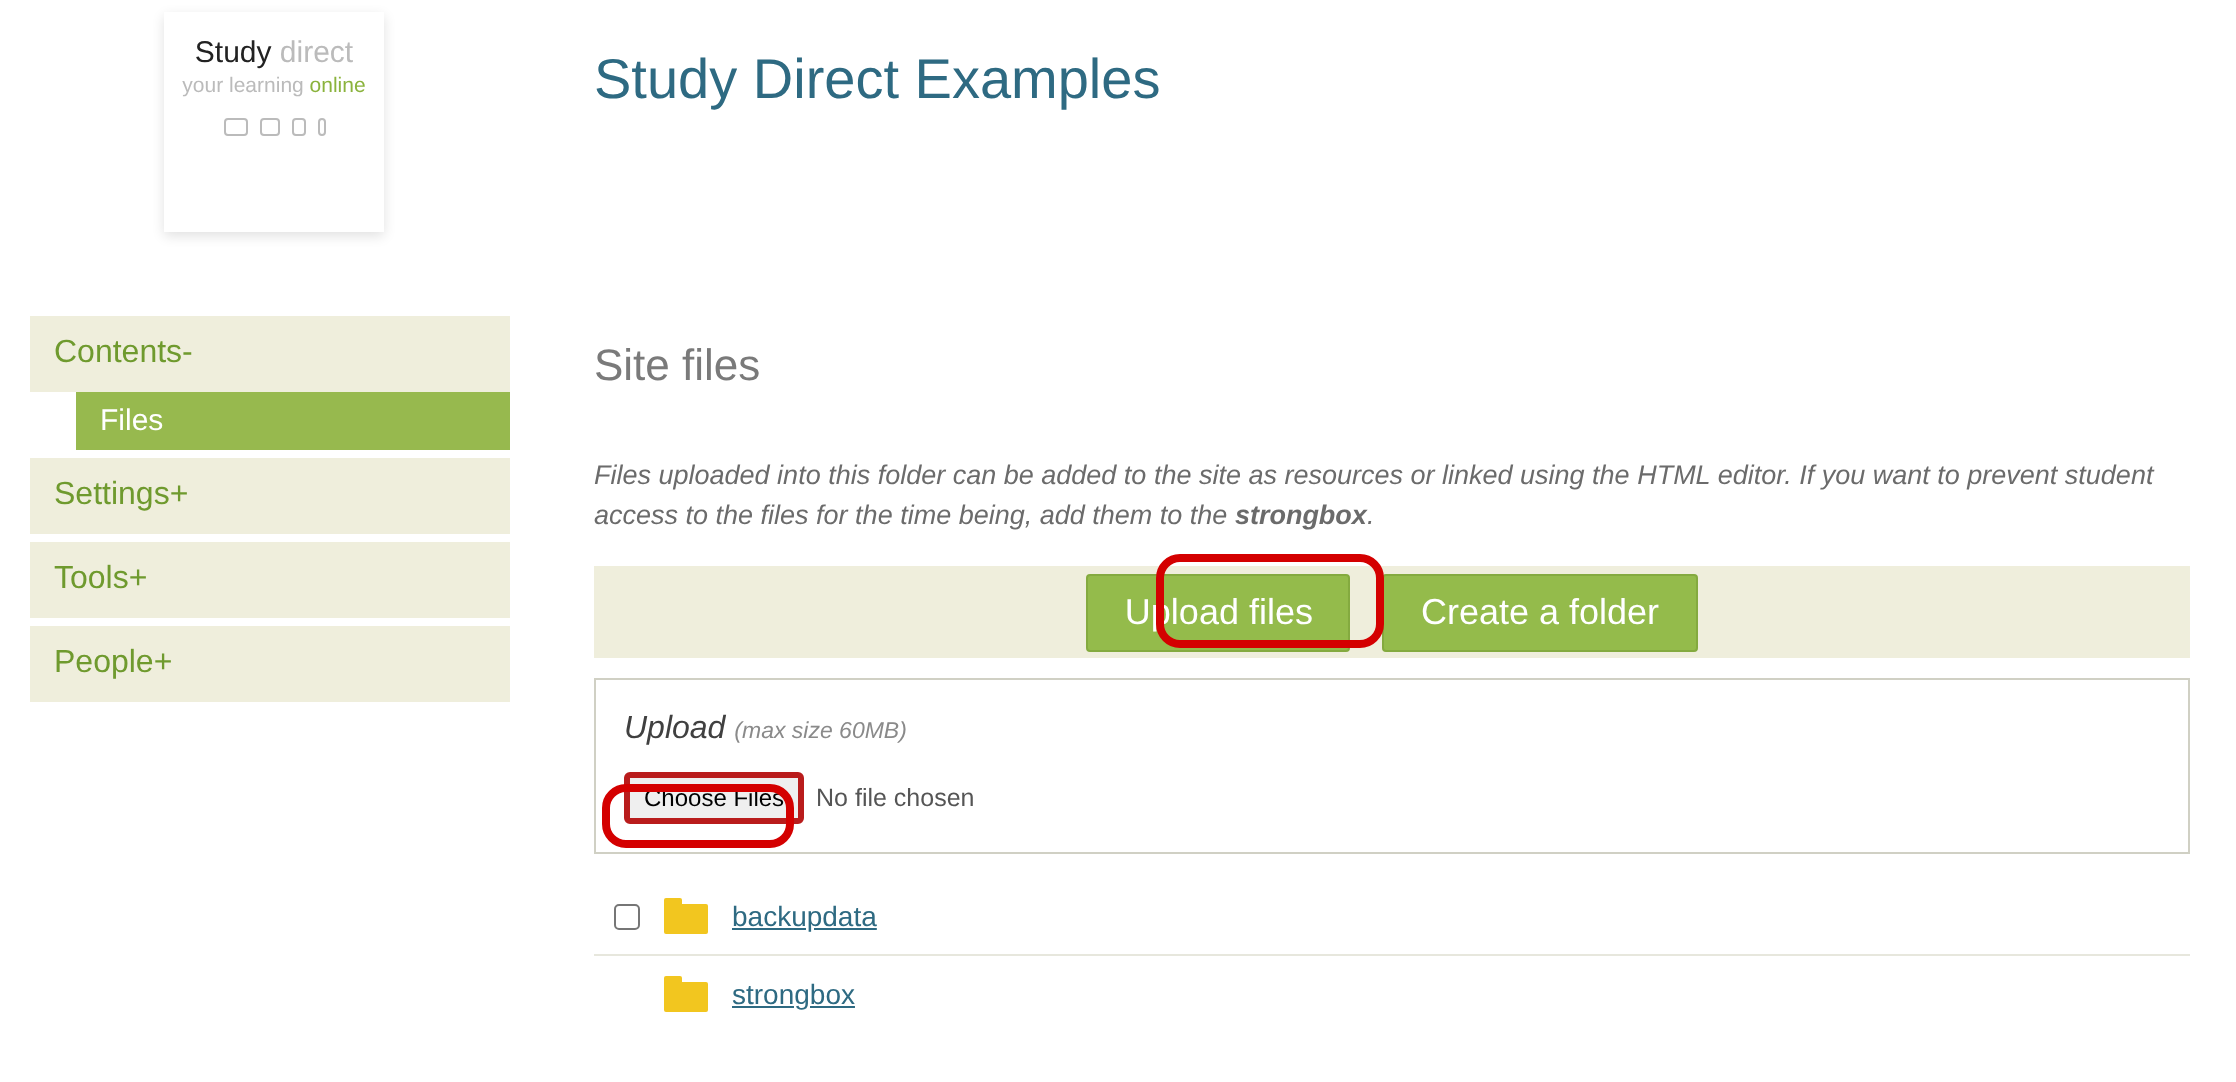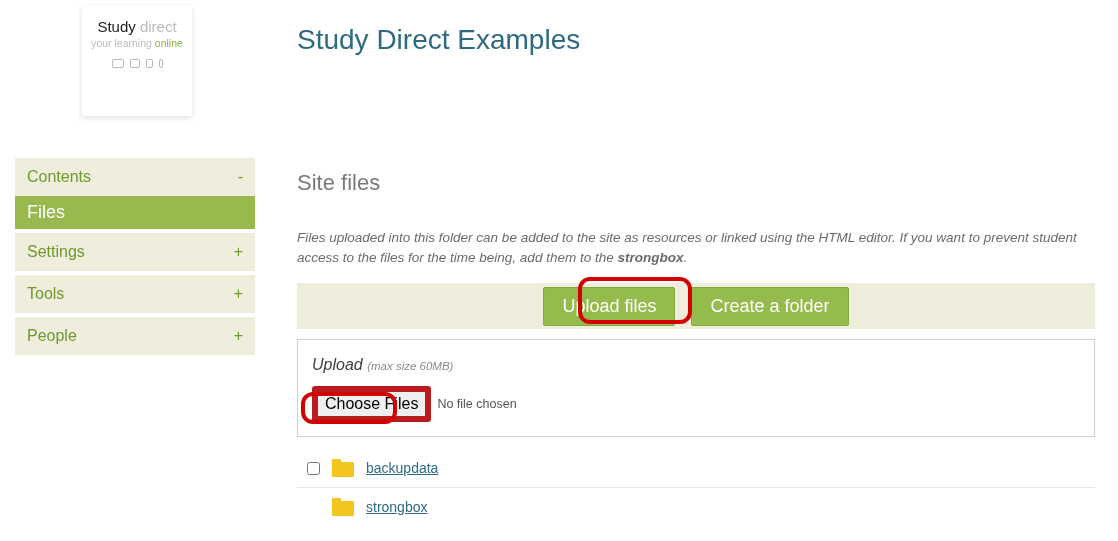--- a/index.html
+++ b/index.html
@@ -54,33 +54,33 @@
     width: 240px;
   }
   .side-block { margin-bottom: 4px; }
   .side-head {
     background: #efeedc;
     padding: 10px 12px;
     color: #6f9a2e;
     font-size: 16px;
     font-weight: 500;
     display: flex;
-    justify-content: space-between;
     align-items: center;
     cursor: pointer;
   }
   .side-head .toggle { color:#6f9a2e; font-weight: 400; }
   .side-body { background:#fff; }
   .side-item {
     display:block;
     padding: 6px 12px;
-    font-size: 18px;
+    font-size: 15px;
     color: #6f9a2e;
     text-decoration: none;
     cursor: pointer;
+    margin-left: 23px;
   }
   .side-item.active {
     background: #97b94e;
     color: #fff;
   }
 
   
   .main {
     position: absolute;
     left: 297px;
@@ -141,24 +141,24 @@
     display: inline;
     font-style: italic;
   }
   .upload-panel .hint {
     font-size: 11.5px;
     color: #8a8a8a;
     font-style: italic;
   }
   .file-row { margin-top: 12px; display:flex; align-items:center; gap:6px; }
   .choose-btn {
-    font-size: 16px;
+    font-size: 12px;
     padding: 3px 7px;
     background: #efefef;
-    border: 6px solid #b91c1c;
+    border: 3px solid #b91c1c;
     border-radius: 3px;
     cursor: pointer;
     font-family: Arial, sans-serif;
   }
   .file-status { font-size: 12.5px; color: #555; }
   .hl-choose { left: 3px; top: 52px; width: 96px; height: 32px; }
 
   
   .file-list { margin-top: 12px; }
   .file-list .row {

